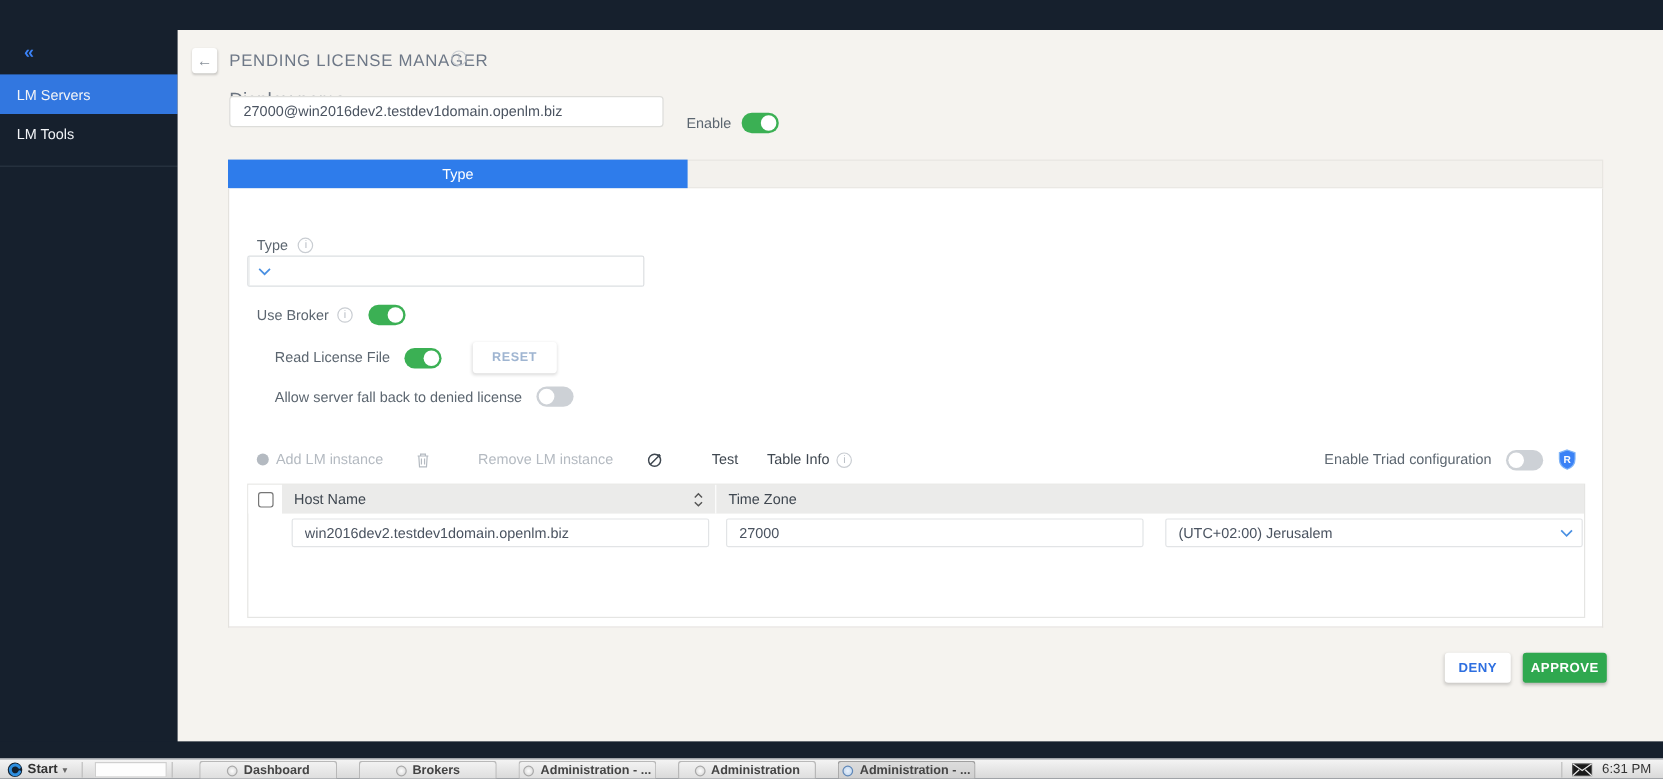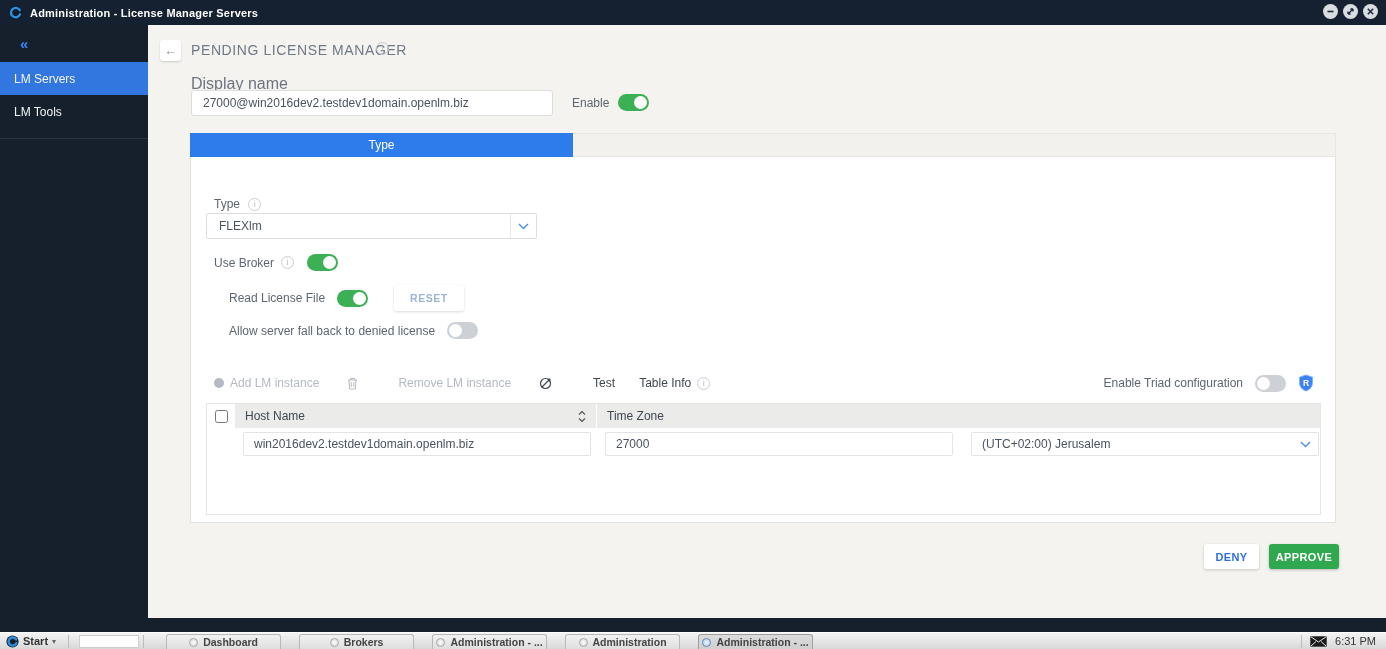--- a/index.html
+++ b/index.html
@@ -26,21 +26,21 @@
   .main { position:absolute; left:148px; top:25px; width:1238px; height:593px; background:#f5f3ef; }
 
   .back-btn { position:absolute; left:12px; top:15px; width:21px; height:21px; background:#fff; border-radius:3px; box-shadow:0 1px 2px rgba(0,0,0,.18); color:#8a919a; font-size:13px; display:flex; align-items:center; justify-content:center; cursor:pointer; }
   .page-title { position:absolute; left:43px; top:17px; font-size:14px; color:#6e7887; letter-spacing:.6px; }
   .info-icon { display:inline-block; width:13px; height:13px; border:1px solid #c9cdd2; border-radius:50%; color:#b9bec5; font-size:9px; line-height:11px; text-align:center; font-style:normal; vertical-align:middle; }
   .info-icon::after { content:"i"; }
   .title-info { position:absolute; left:228px; top:17px; }
 
   .field-label { font-size:16px; color:#6b7480; }
   .display-label { position:absolute; left:43px; top:50px; }
-  .display-input { position:absolute; left:43px; top:65px; width:362px; height:26px; background:#fff; border:1px solid #ddddda; border-radius:3px; font-size:12px; color:#4a5360; padding:0 11px; font-family:inherit; }
+  .display-input { position:absolute; left:43px; top:55px; width:362px; height:26px; background:#fff; border:1px solid #ddddda; border-radius:3px; font-size:12px; color:#4a5360; padding:0 11px; font-family:inherit; }
   .enabled-label { position:absolute; left:424px; top:71px; font-size:12px; color:#5c6670; }
   .enabled-toggle { position:absolute; left:470px; top:69px; }
 
   
   .toggle { display:inline-block; width:31px; height:17px; border-radius:9px; position:relative; cursor:pointer; }
   .toggle.on { background:#3bb054; }
   .toggle.off { background:#cdd1d6; }
   .toggle .knob { position:absolute; top:2px; width:13px; height:13px; border-radius:50%; background:#fff; }
   .toggle.on .knob { right:2px; }
   .toggle.off .knob { left:2px; }
@@ -108,44 +108,20 @@
   .task-btn.active .fav { border-color:#5f87b8; background:radial-gradient(#eaf2fc,#b9d0ea); }
   .tray { margin-left:auto; display:flex; align-items:center; gap:8px; padding-right:10px; height:100%; }
   .tray-sep { width:1px; height:13px; background:#bdbdbd; }
   .tray-time { font-size:11px; color:#333; }
 </style>
 </head>
 <body>
 
 <div class="screen">
 
-  <div class="titlebar">
-    <svg class="app-icon" viewBox="0 0 16 16">
-      <circle cx="8" cy="8" r="7.5" fill="#101b27"></circle>
-      <path d="M12.5 5.5 A5 5 0 1 0 12.8 10" fill="none" stroke="#2e8fe0" stroke-width="2.6" stroke-linecap="round"></path>
-    </svg>
-    <span class="titlebar-text">Administration - License Manager Servers</span>
-    <div class="win-controls">
-      <div class="win-btn">
-        <svg width="9" height="9" viewBox="0 0 9 9">
-            <line x1="1.5" y1="4.5" x2="7.5" y2="4.5" stroke="#1b2736" stroke-width="1.6"></line>
-          </svg>
-      </div>
-      <div class="win-btn">
-        <svg width="9" height="9" viewBox="0 0 9 9">
-            <path d="M2 7 L7 2 M7 2 L4.4 2 M7 2 L7 4.6 M2 7 L4.6 7 M2 7 L2 4.4" stroke="#1b2736" stroke-width="1.3" fill="none"></path>
-          </svg>
-      </div>
-      <div class="win-btn">
-        <svg width="9" height="9" viewBox="0 0 9 9">
-            <path d="M1.8 1.8 L7.2 7.2 M7.2 1.8 L1.8 7.2" stroke="#1b2736" stroke-width="1.5"></path>
-          </svg>
-      </div>
-    </div>
-  </div>
 
   <div class="sidebar">
     <div class="collapse">«</div>
     <div class="side-item active">
       <span>LM Servers</span>
     </div>
     <div class="side-item">
       <span>LM Tools</span>
     </div>
     <div class="side-divider"></div>
@@ -168,21 +144,20 @@
       <div class="tab-active">
         <span>Type</span>
       </div>
       <div class="card-body">
 
         <div class="type-label">
           <span>Type</span>
           <span class="info-icon" style="margin-left:5px;"></span>
         </div>
         <div class="type-select">
-          <span class="sel-text">FLEXlm</span>
           <span class="sel-chevron">
             <svg width="11" height="7" viewBox="0 0 11 7">
                 <path d="M1 1 L5.5 5.5 L10 1" fill="none" stroke="#4a90e2" stroke-width="1.4"></path>
               </svg>
           </span>
         </div>
 
         <div class="broker-row">
           <span class="inline-label">Use Broker</span>
           <span class="info-icon"></span>

